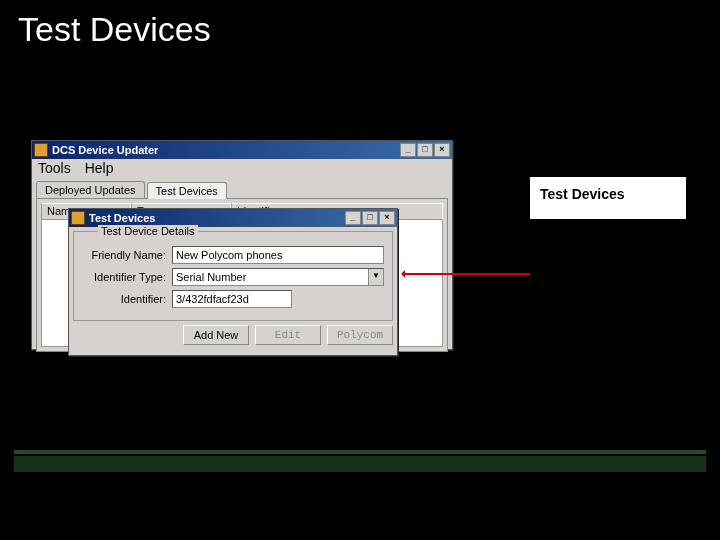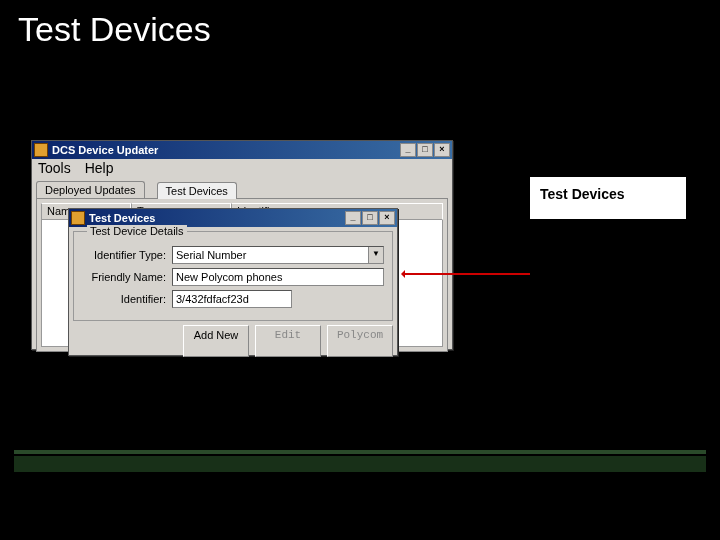--- a/index.html
+++ b/index.html
@@ -80,21 +80,21 @@
     align-items: center;
     gap: 14px;
     padding: 0 6px;
     font-size: 14px;
   }
   .win-body {
     padding: 4px;
   }
   .tabs {
     display: flex;
-    gap: 12px;
+    gap: 2px;
     align-items: center;
   }
   .tab {
     border: 1px solid #888;
     border-bottom: none;
     padding: 2px 8px;
     background: #d6d3ce;
     border-radius: 3px 3px 0 0;
     font-size: 11px;
   }
@@ -140,21 +140,21 @@
   .dlg-body {
     padding: 4px;
   }
   .group {
     border: 1px solid #999;
     position: relative;
     padding: 10px 8px 8px 8px;
   }
   .group-legend {
     position: absolute;
-    top: -7px; left: 13px;
+    top: -7px; left: 24px;
     background: #d6d3ce;
     padding: 0 3px;
     font-size: 11px;
   }
   .row {
     display: flex;
     align-items: center;
     margin: 4px 0;
   }
   .lab {
@@ -190,21 +190,21 @@
     line-height: 14px;
     font-size: 8px;
   }
   .btnrow {
     display: flex;
     justify-content: flex-end;
     gap: 6px;
     margin-top: 4px;
   }
   .btn {
-    width: 66px; height: 32px;
+    width: 66px; height: 20px;
     background: #d6d3ce;
     border: 1px solid #888;
     border-top-color:#fff; border-left-color:#fff;
     text-align: center;
     line-height: 18px;
     font-size: 11px;
   }
   .btn.disabled { color: #888; font-family: Liberation Mono, monospace; }
   
   .callout {
@@ -282,31 +282,31 @@
     <div class="winbtns">
       <div class="winbtn">_</div>
       <div class="winbtn">□</div>
       <div class="winbtn">×</div>
     </div>
   </div>
   <div class="dlg-body">
     <div class="group">
       <span class="group-legend">Test Device Details</span>
       <div class="row">
+        <div class="lab">Friendly Name:</div>
+        <div class="textbox">New Polycom phones</div>
+      </div>
+      <div class="row">
         <div class="lab">Identifier Type:</div>
         <div class="combo">
           <div class="val">Serial Number</div>
           <div class="arrow">▼</div>
         </div>
       </div>
       <div class="row">
-        <div class="lab">Friendly Name:</div>
-        <div class="textbox">New Polycom phones</div>
-      </div>
-      <div class="row">
         <div class="lab">Identifier:</div>
         <div class="textbox" style="flex:0 0 120px">3/432fdfacf23d</div>
       </div>
     </div>
     <div class="btnrow">
       <div class="btn">Add New</div>
       <div class="btn disabled">Edit</div>
       <div class="btn disabled">Polycom</div>
     </div>
   </div>

